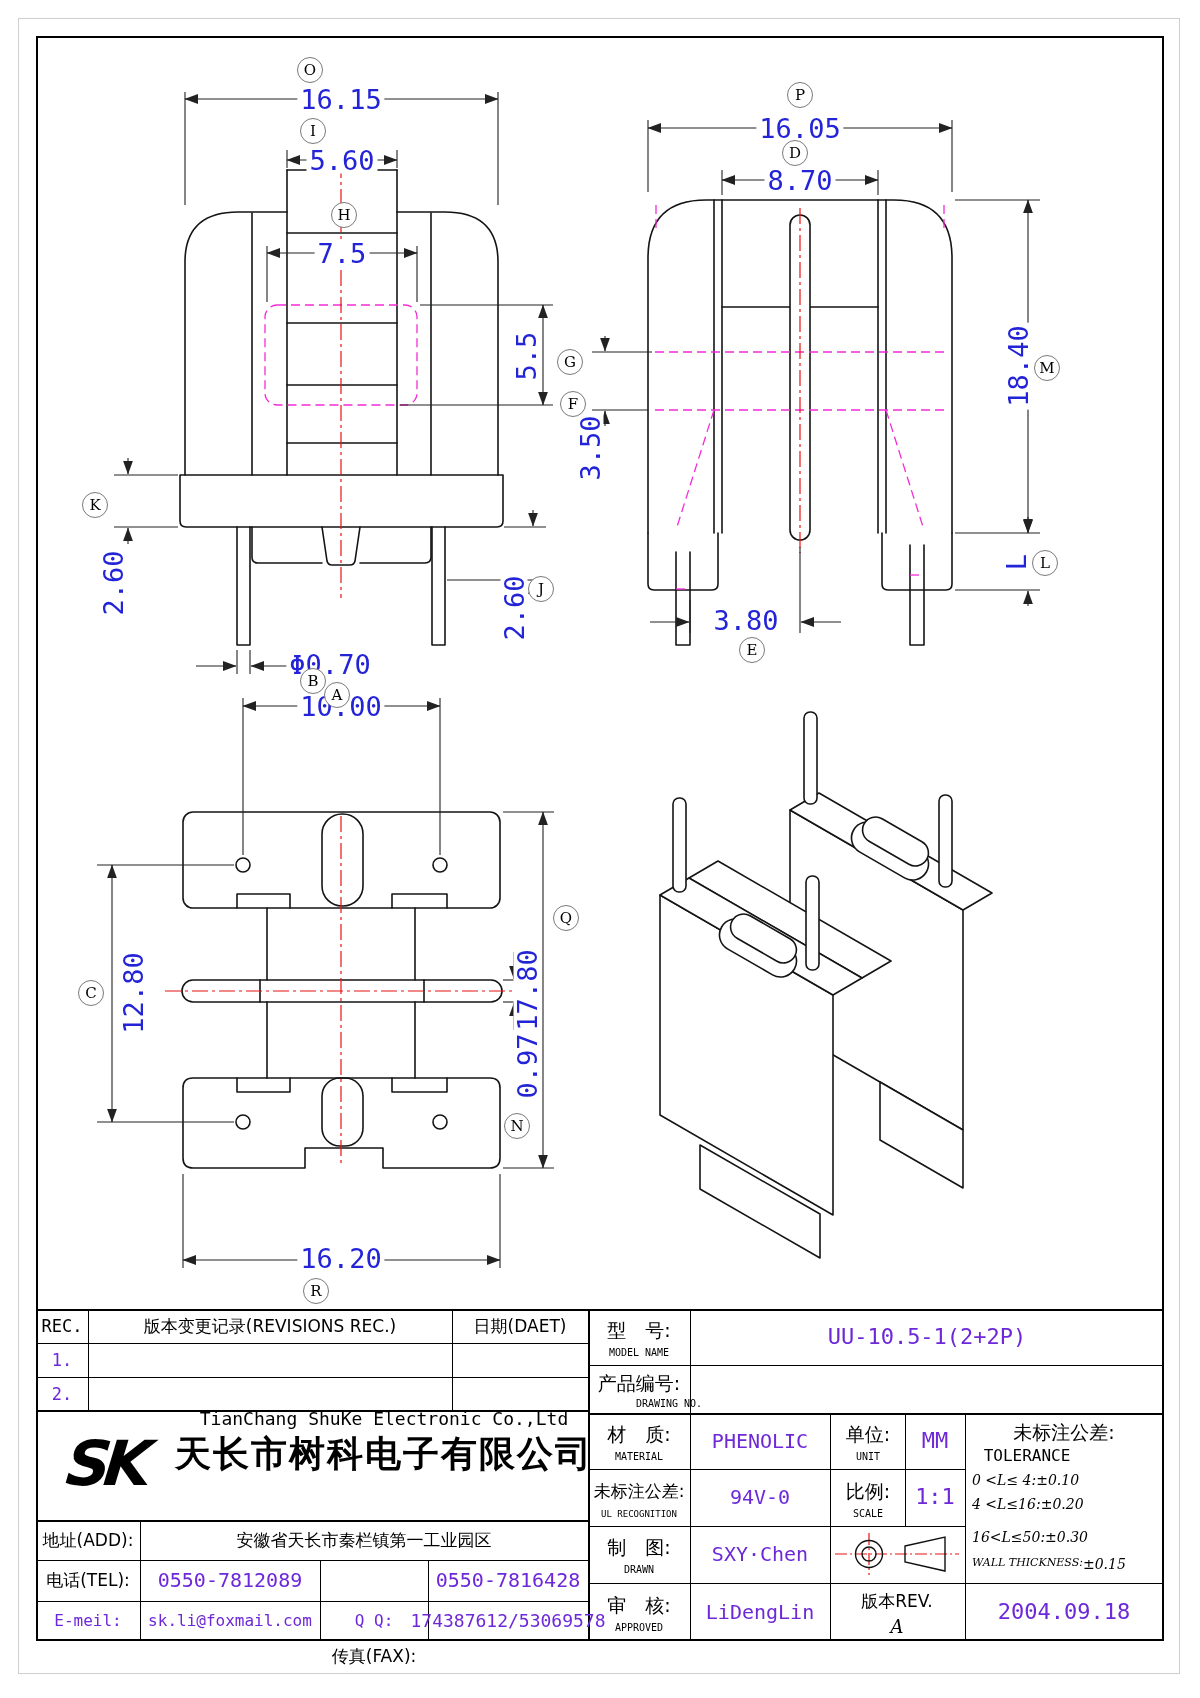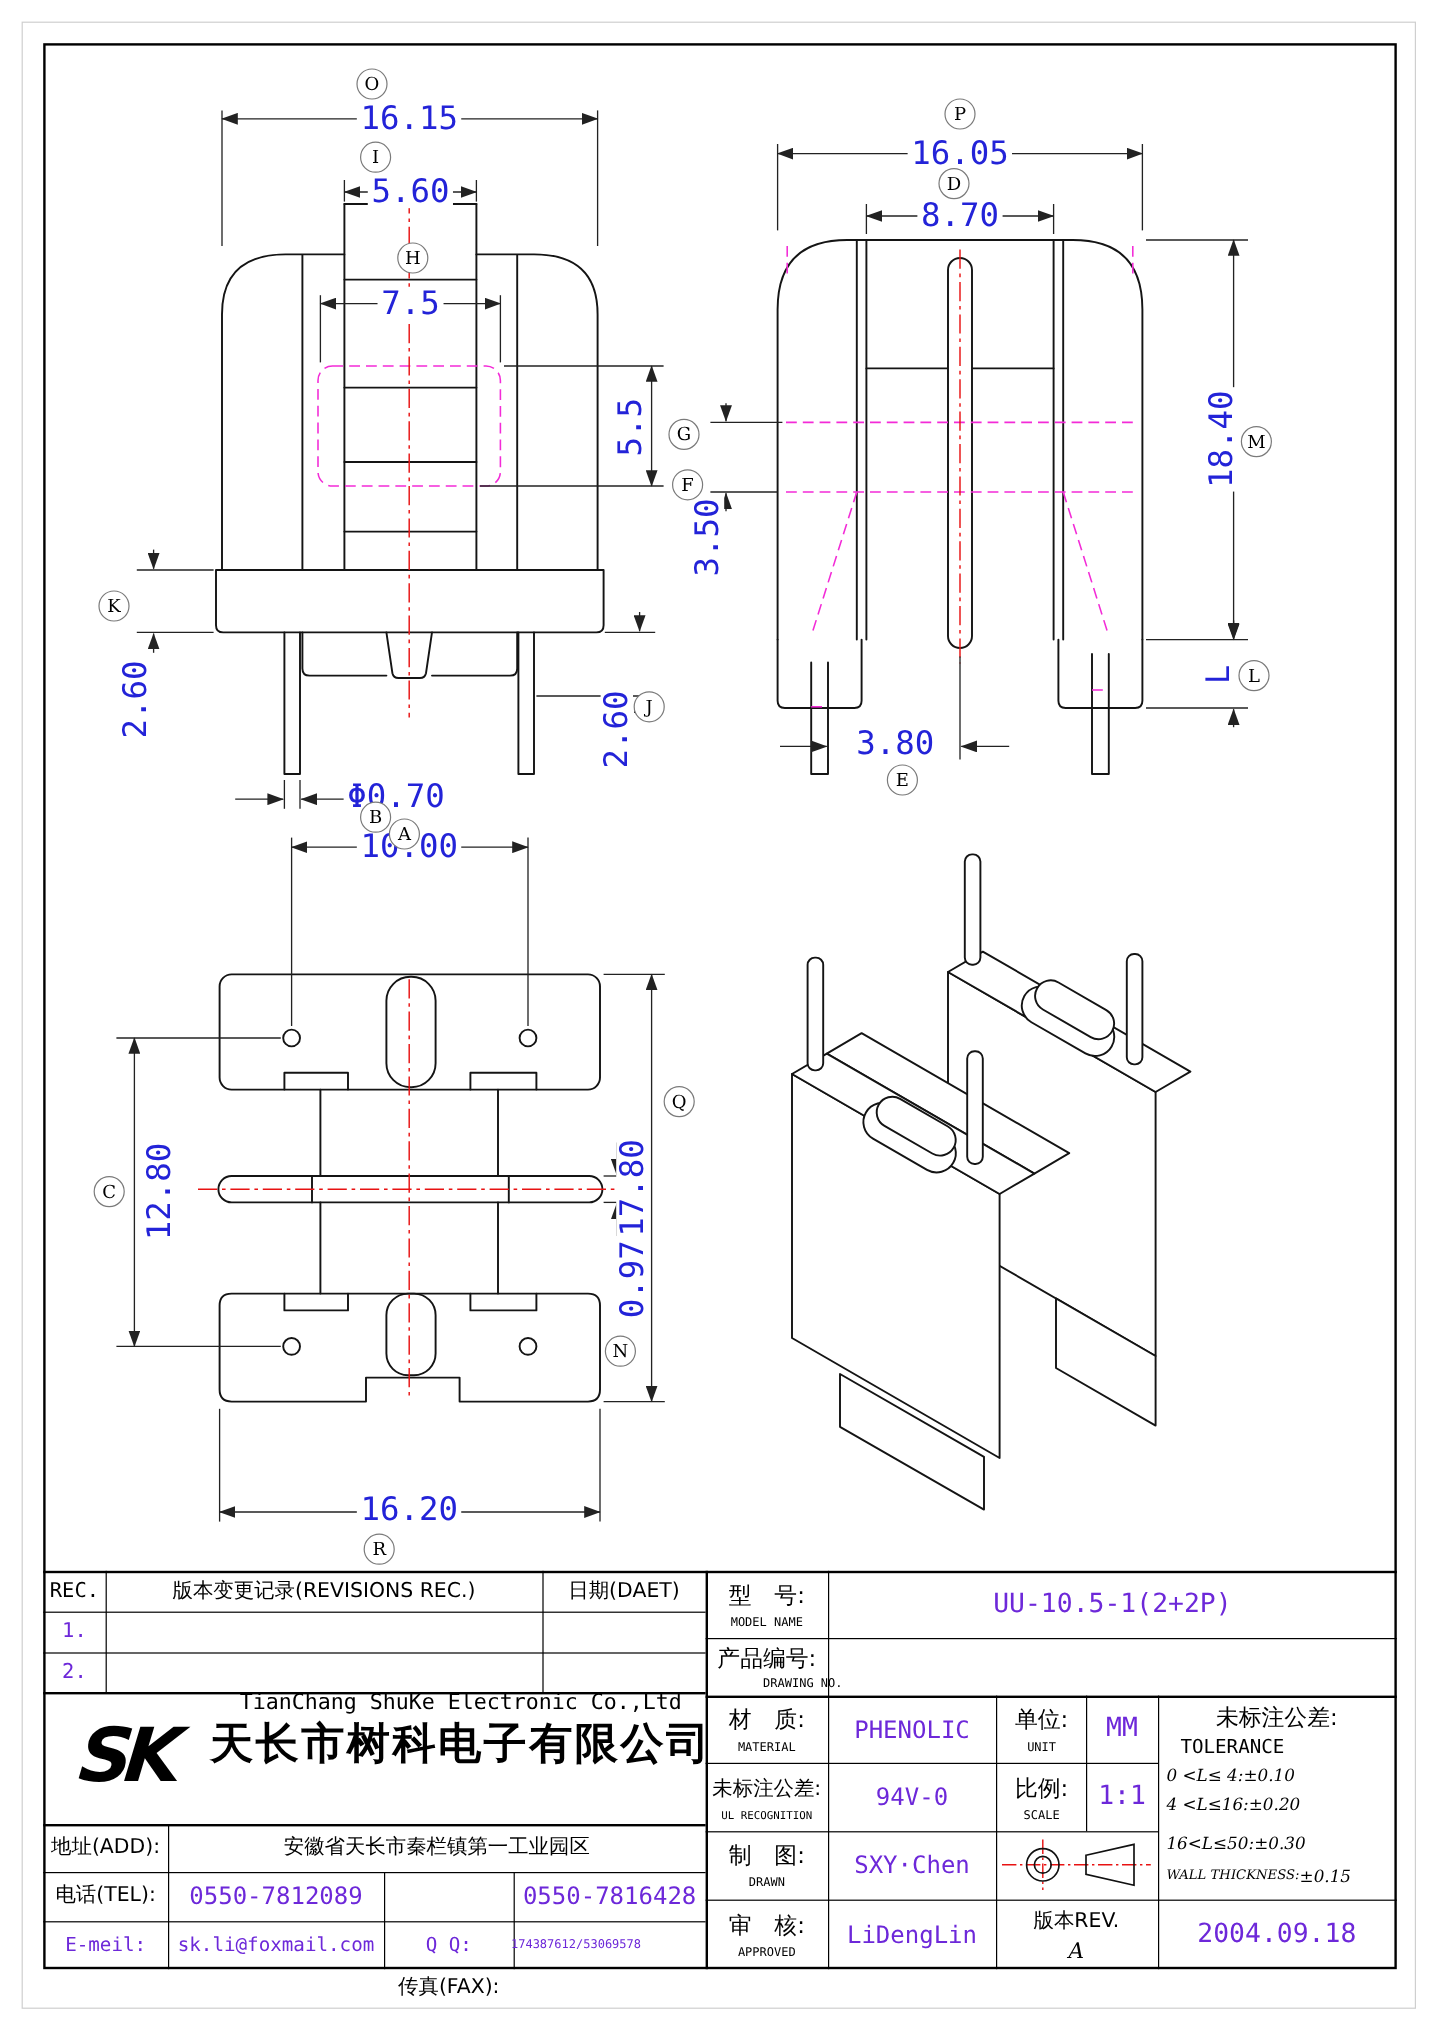--- a/index.html
+++ b/index.html
@@ -268,21 +268,21 @@
   <span class="t coen" style="left:384px;top:1419px">TianChang ShuKe Electronic Co.,Ltd</span>
   <span class="t cns" style="left:88px;top:1540px">地址(ADD):</span>
   <span class="t cns" style="left:364px;top:1540px">安徽省天长市秦栏镇第一工业园区</span>
   <span class="t cns" style="left:88px;top:1580px">电话(TEL):</span>
   <span class="t val" style="left:230px;top:1580px">0550-7812089</span>
   <span class="t cns" style="left:374px;top:1656px">传真(FAX):</span>
   <span class="t val" style="left:508px;top:1580px">0550-7816428</span>
   <span class="t val" style="left:88px;top:1621px;font-size:16px">E-meil:</span>
   <span class="t val" style="left:230px;top:1621px;font-size:16px">sk.li@foxmail.com</span>
   <span class="t val" style="left:374px;top:1621px;font-size:16px">Q Q:</span>
-  <span class="t val" style="left:480px;top:1621px;font-size:10px">174387612/53069578</span>
+  <span class="t val" style="left:508px;top:1621px;font-size:18px">174387612/53069578</span>
 
   <span class="t cn" style="left:639px;top:1330px">型　号:</span>
   <span class="t en" style="left:639px;top:1353px">MODEL NAME</span>
   <span class="t val big" style="left:927px;top:1337px">UU-10.5-1(2+2P)</span>
   <span class="t cn" style="left:639px;top:1383px">产品编号:</span>
   <span class="t en" style="left:669px;top:1404px">DRAWING NO.</span>
   <span class="t val" style="left:927px;top:1389px"></span>
   <span class="t cn" style="left:639px;top:1434px">材　质:</span>
   <span class="t en" style="left:639px;top:1457px">MATERIAL</span>
   <span class="t val" style="left:760px;top:1441px">PHENOLIC</span>

